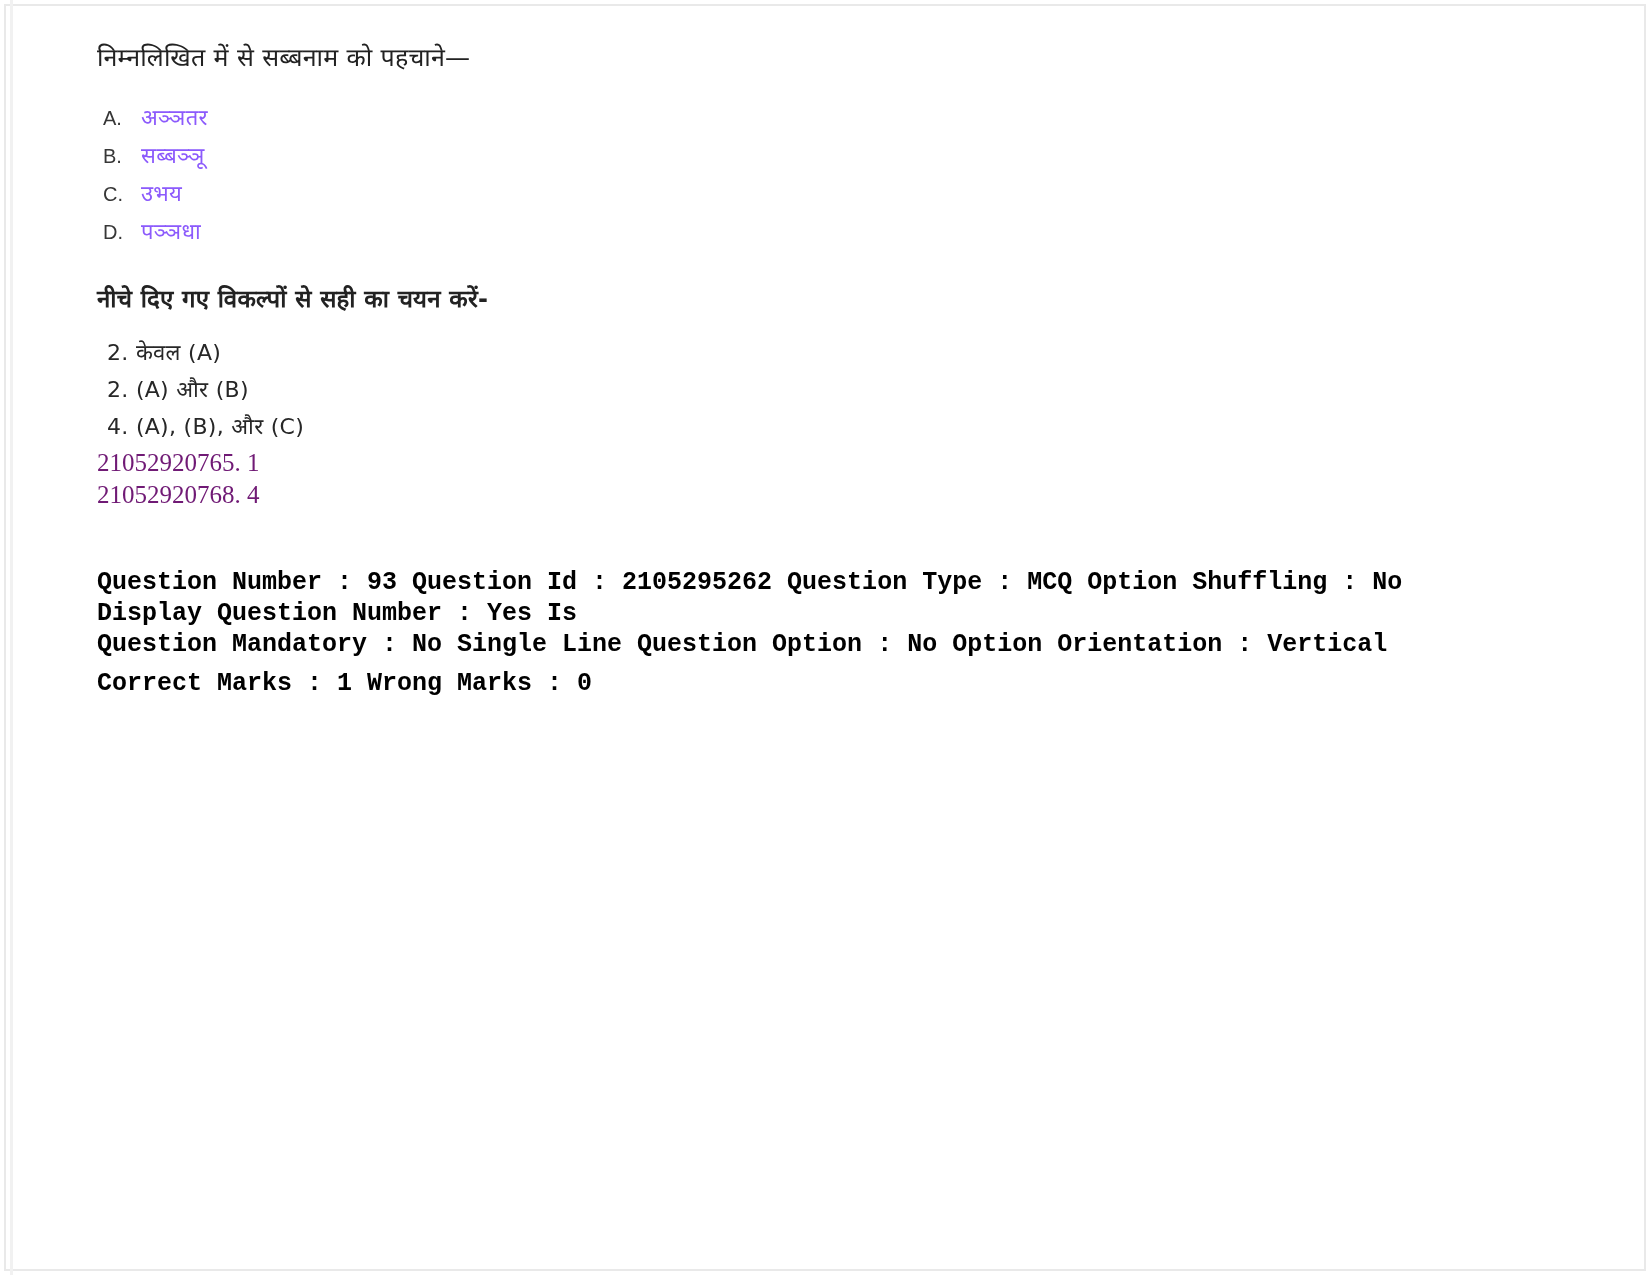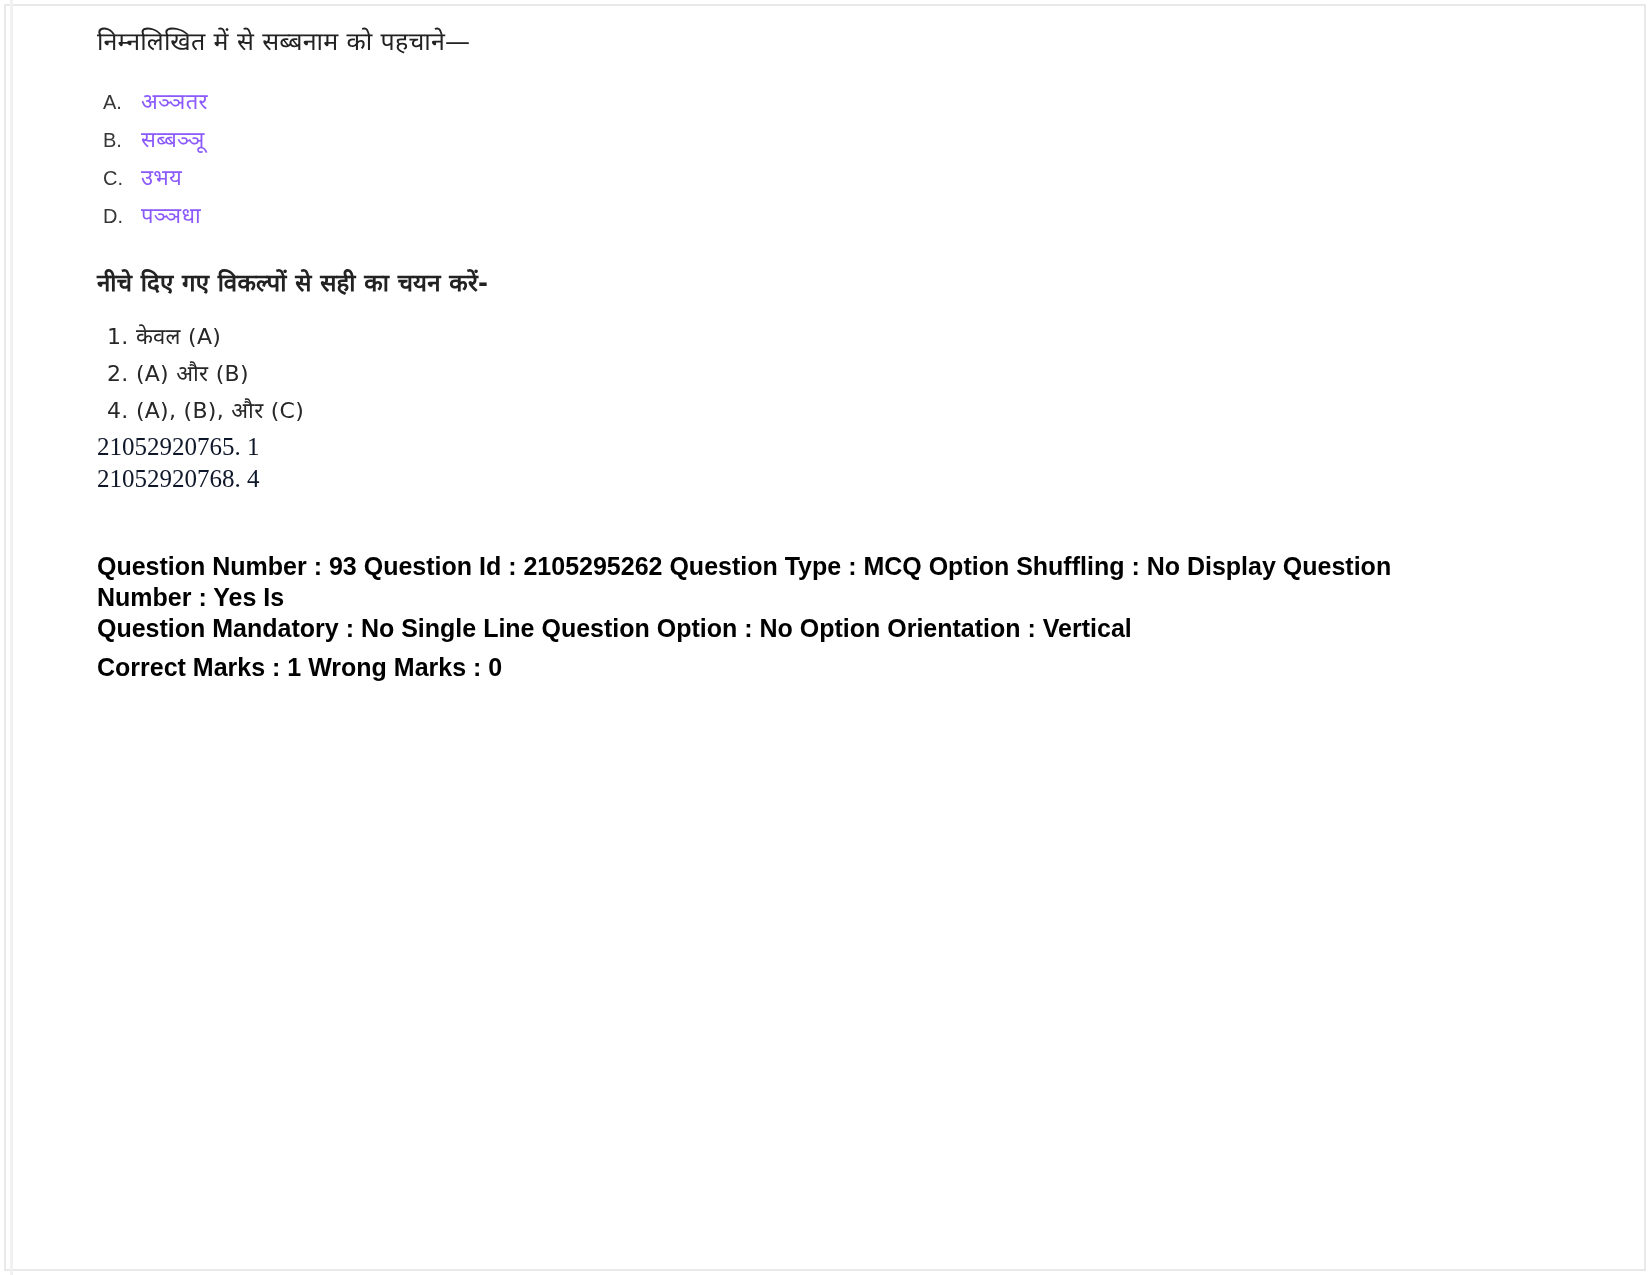--- a/index.html
+++ b/index.html
@@ -32,21 +32,21 @@
     left: 10px;
     top: 0;
     width: 3px;
     height: 1275px;
     background: #f1f1f1;
   }
 
   .content {
     position: absolute;
     left: 97px;
-    top: 26px;
+    top: 42px;
     width: 1460px;
   }
 
   
   .scan {
     font-family: "DejaVu Sans", sans-serif;
     color: #2b2b2b;
     filter: contrast(1.05);
   }
   .q-heading {
@@ -108,27 +108,27 @@
     margin: 14px 0 8px 0;
   }
   .option-ids {
     margin: 0;
     padding: 0;
     list-style: none;
   }
   .option-id-row {
     font-family: "Liberation Serif", serif;
     font-size: 25px;
-    color: #0f172a;
+    color: #701a75;
     line-height: 1.28;
   }
 
   .meta {
     margin-top: 56px;
-    font-family: Liberation Sans, sans-serif;
+    font-family: Liberation Mono, monospace;
     font-weight: bold;
     font-size: 25px;
     line-height: 1.25;
     color: #000;
     max-width: 1340px;
   }
   .meta-line { display: block; }
   .meta-line-2 { margin-top: 0; }
   .meta-line-3 { margin-top: 8px; display: block; }
 </style>
@@ -159,21 +159,21 @@
       </li>
       <li class="opt-row">
         <span class="opt-letter">D.</span>
         <span class="opt-text">पञ्ञधा</span>
       </li>
     </ul>
 
     <p class="instruction">नीचे दिए गए विकल्पों से सही का चयन करें-</p>
 
     <ul class="choice-list">
-      <li class="choice-row">1. केवल  (A)</li>
+      <li class="choice-row">2. केवल  (A)</li>
       <li class="choice-row">2. (A) और (B)</li>
       <li class="choice-row">4. (A), (B), और (C)</li>
     </ul>
 
   </div>
 
 
   <ul class="option-ids">
     <li class="option-id-row">21052920765. 1</li>
     <li class="option-id-row">21052920768. 4</li>

